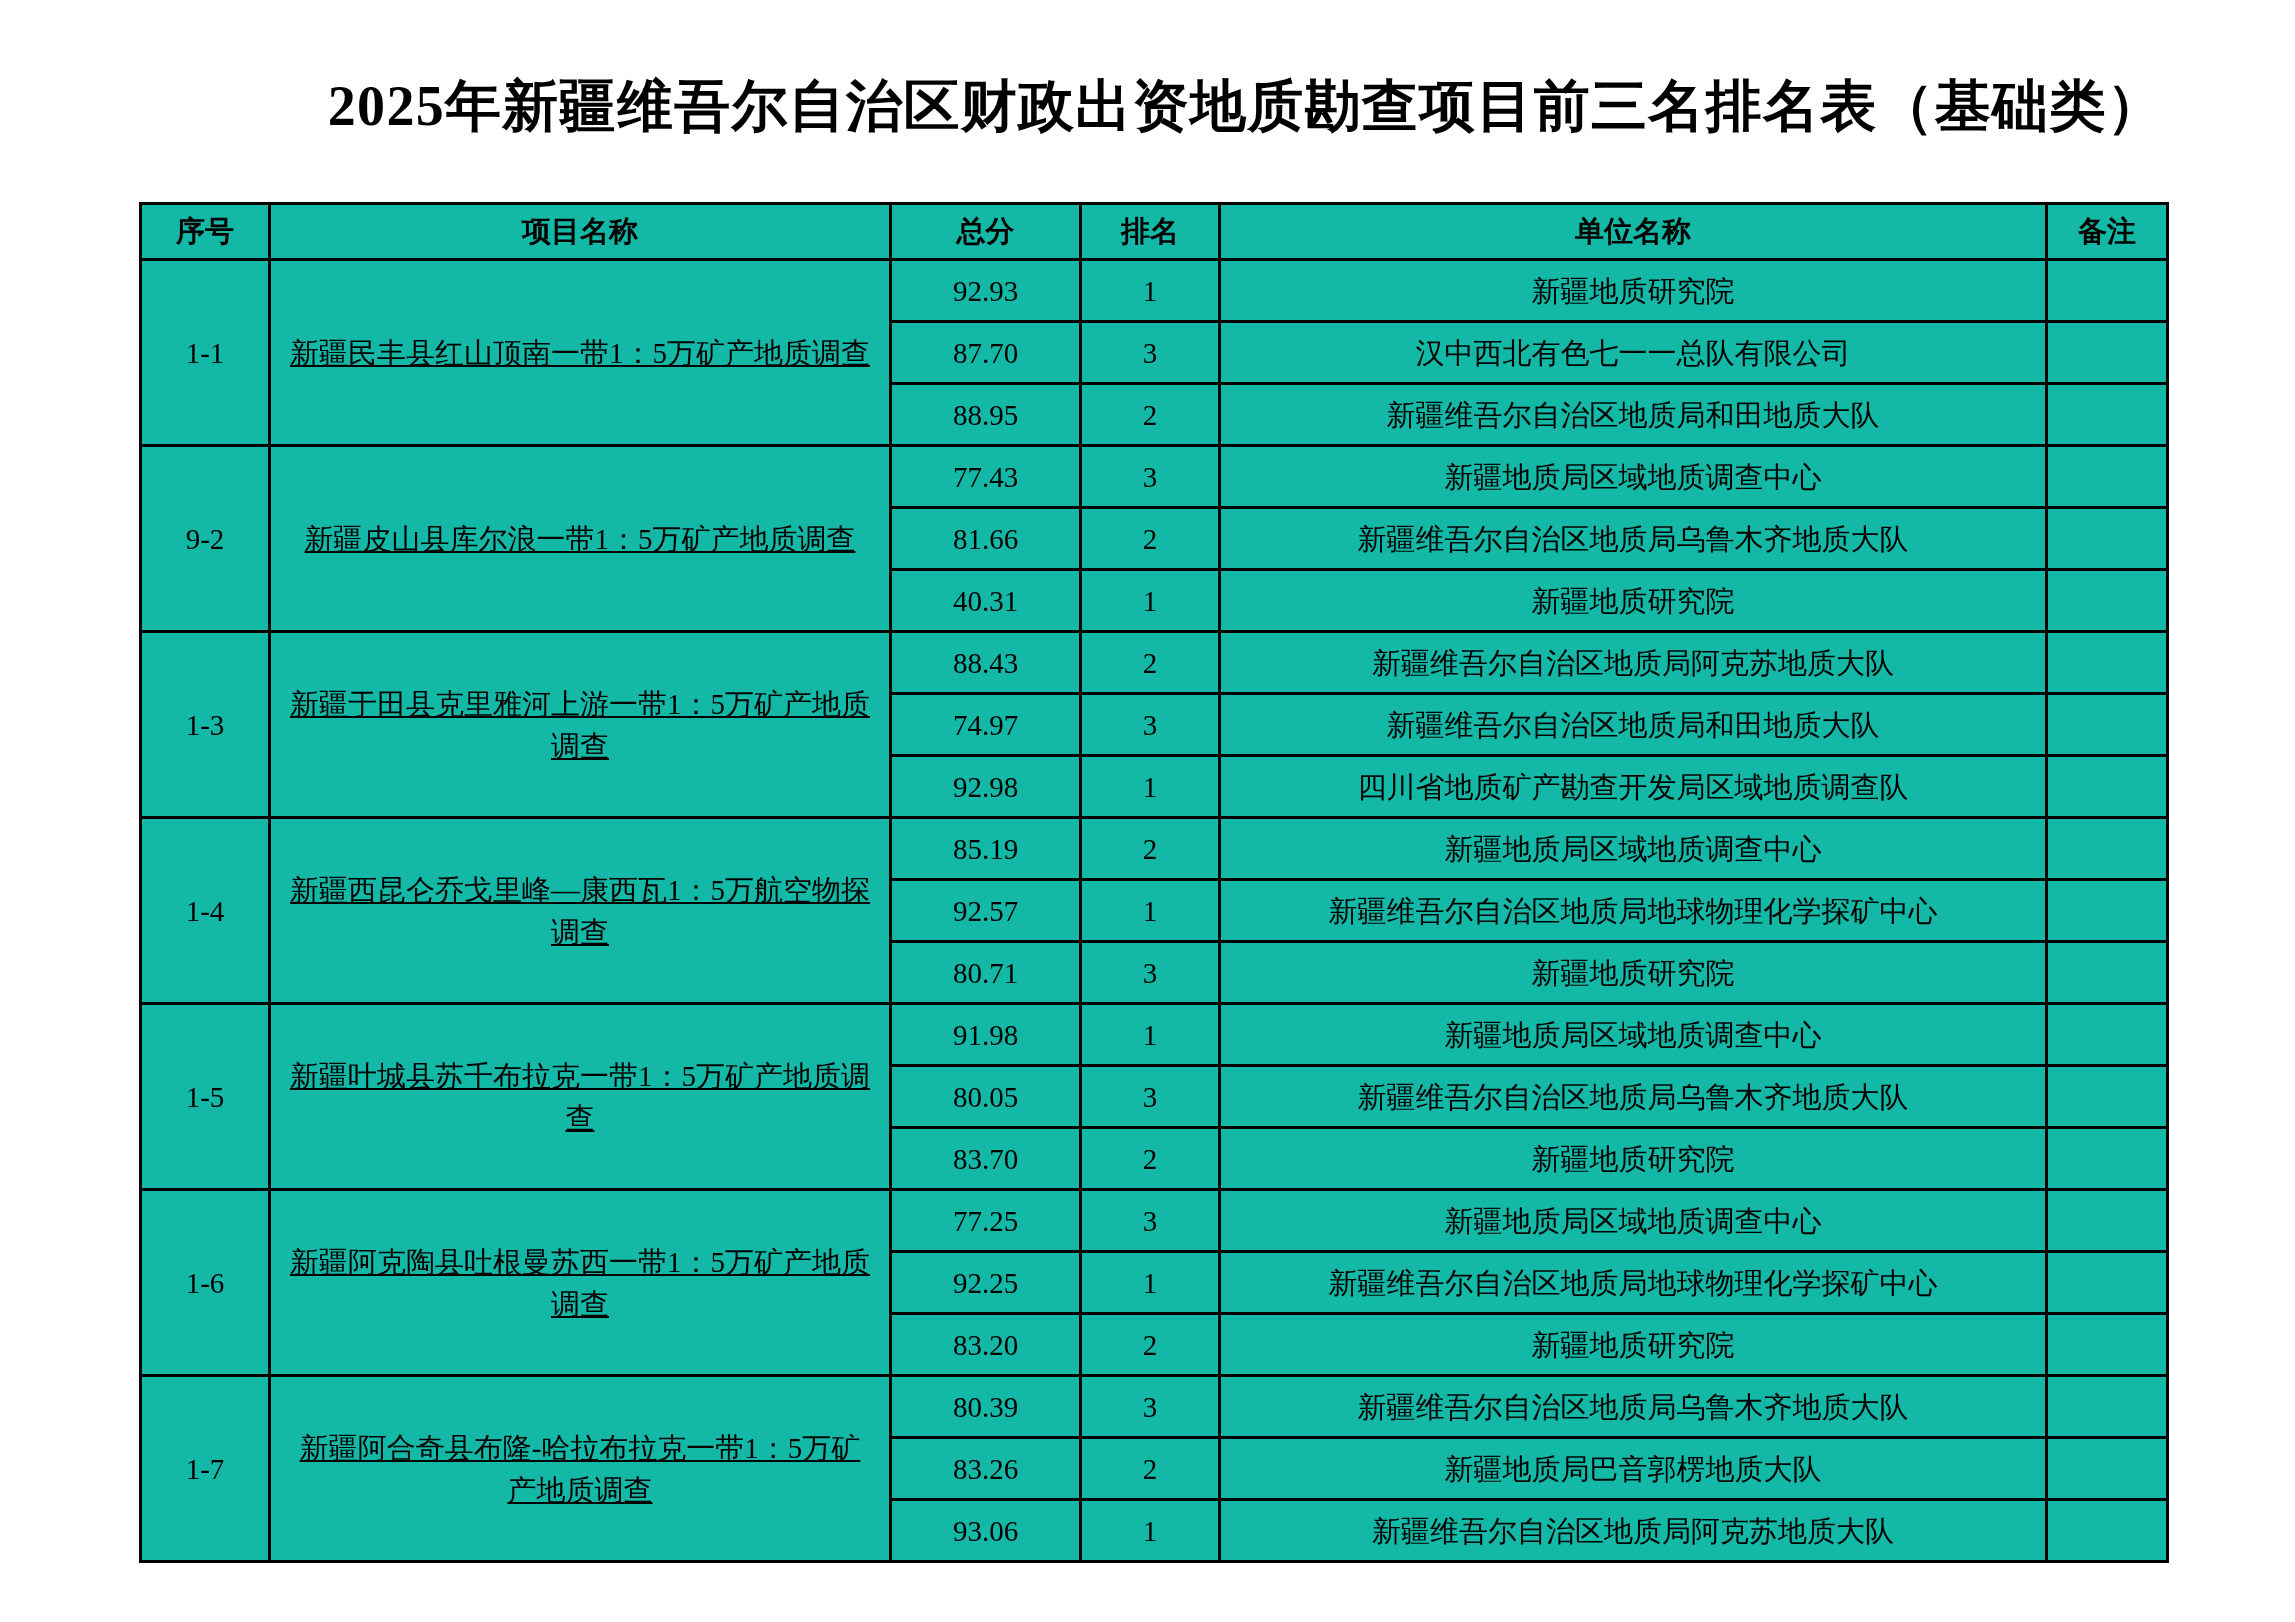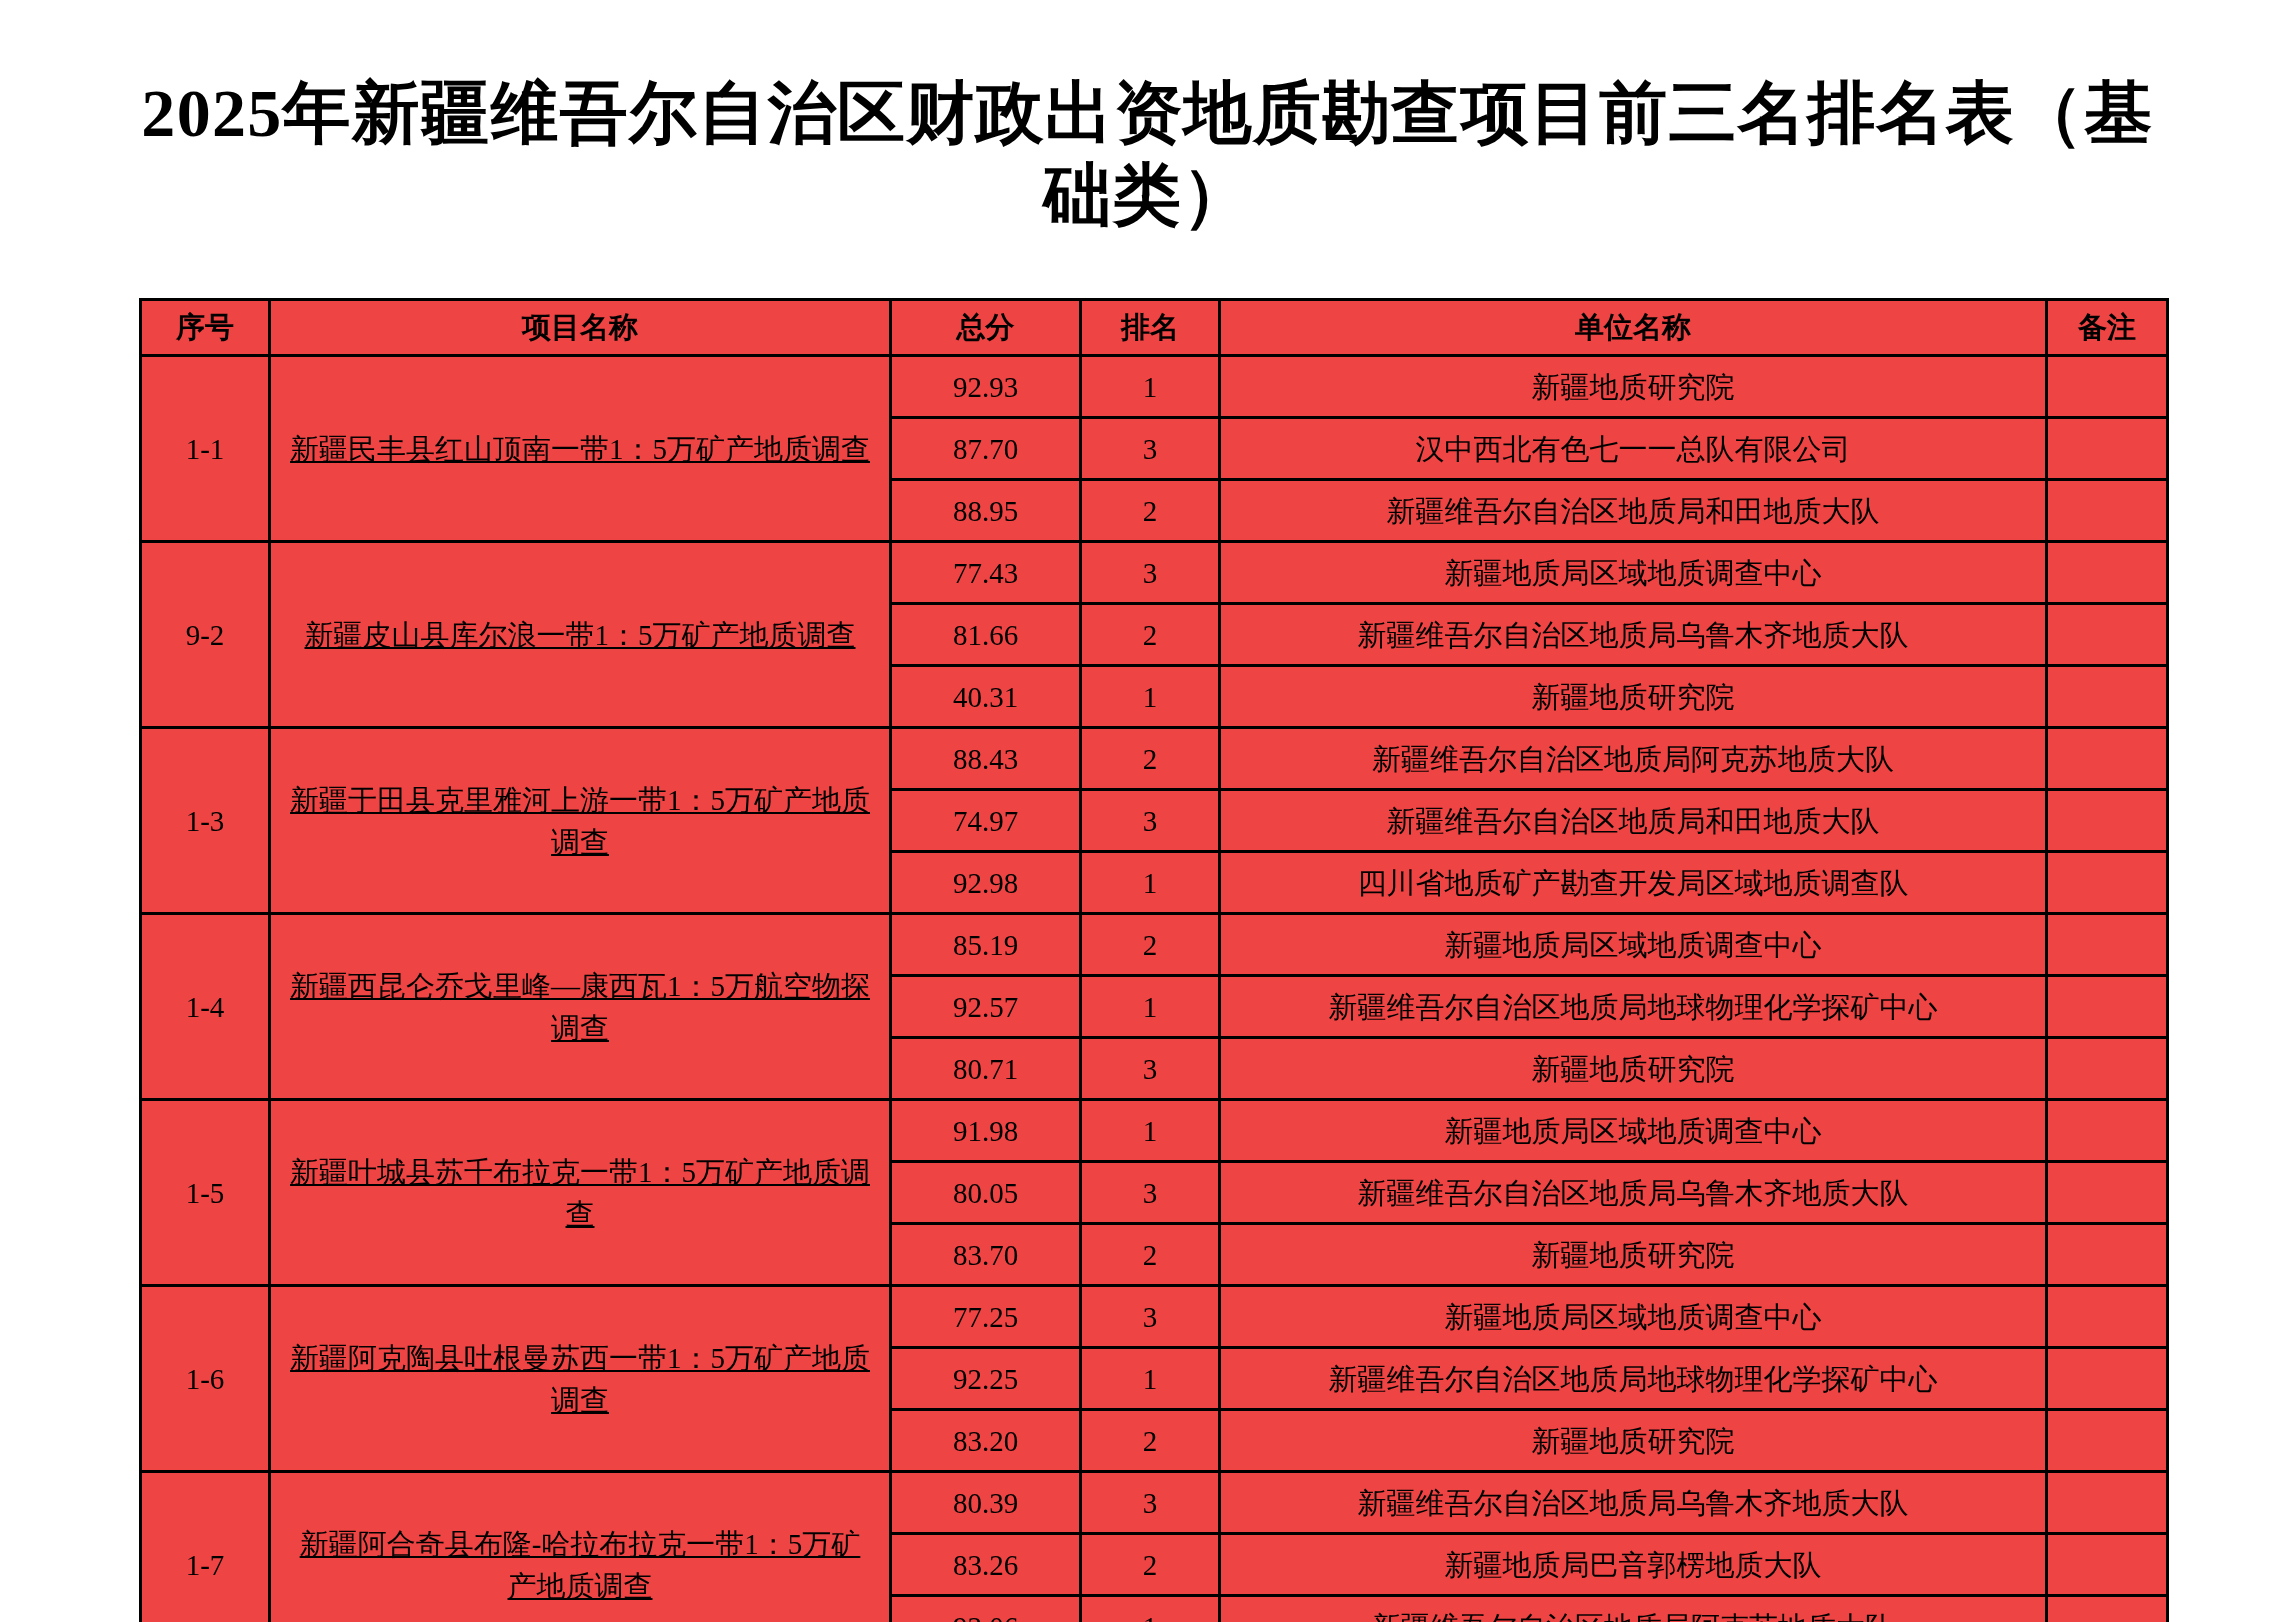--- a/index.html
+++ b/index.html
@@ -10,32 +10,32 @@
     font-family: "Liberation Serif", "DejaVu Serif", serif;
   }
   body {
     width: 2295px;
     height: 1623px;
     position: relative;
     overflow: hidden;
   }
   .page-title {
     margin: 73px 131px 8px 131px;
-    text-align: center;
-    font-size: 68px;
+    text-align: right;
+    font-size: 56px;
     font-weight: bold;
     letter-spacing: 1.3px;
     line-height: 1.2;
   }
   table.ranking {
     border-collapse: collapse;
     table-layout: fixed;
     margin: 62px 0 0 139px;
     width: 2027px;
-    background: #ef4444;
+    background: #14b8a6;
   }
   table.ranking th,
   table.ranking td {
     border: 3.9px solid #000000;
     text-align: center;
     vertical-align: middle;
     padding: 0 13px;
     box-sizing: border-box;
     overflow: hidden;
   }

